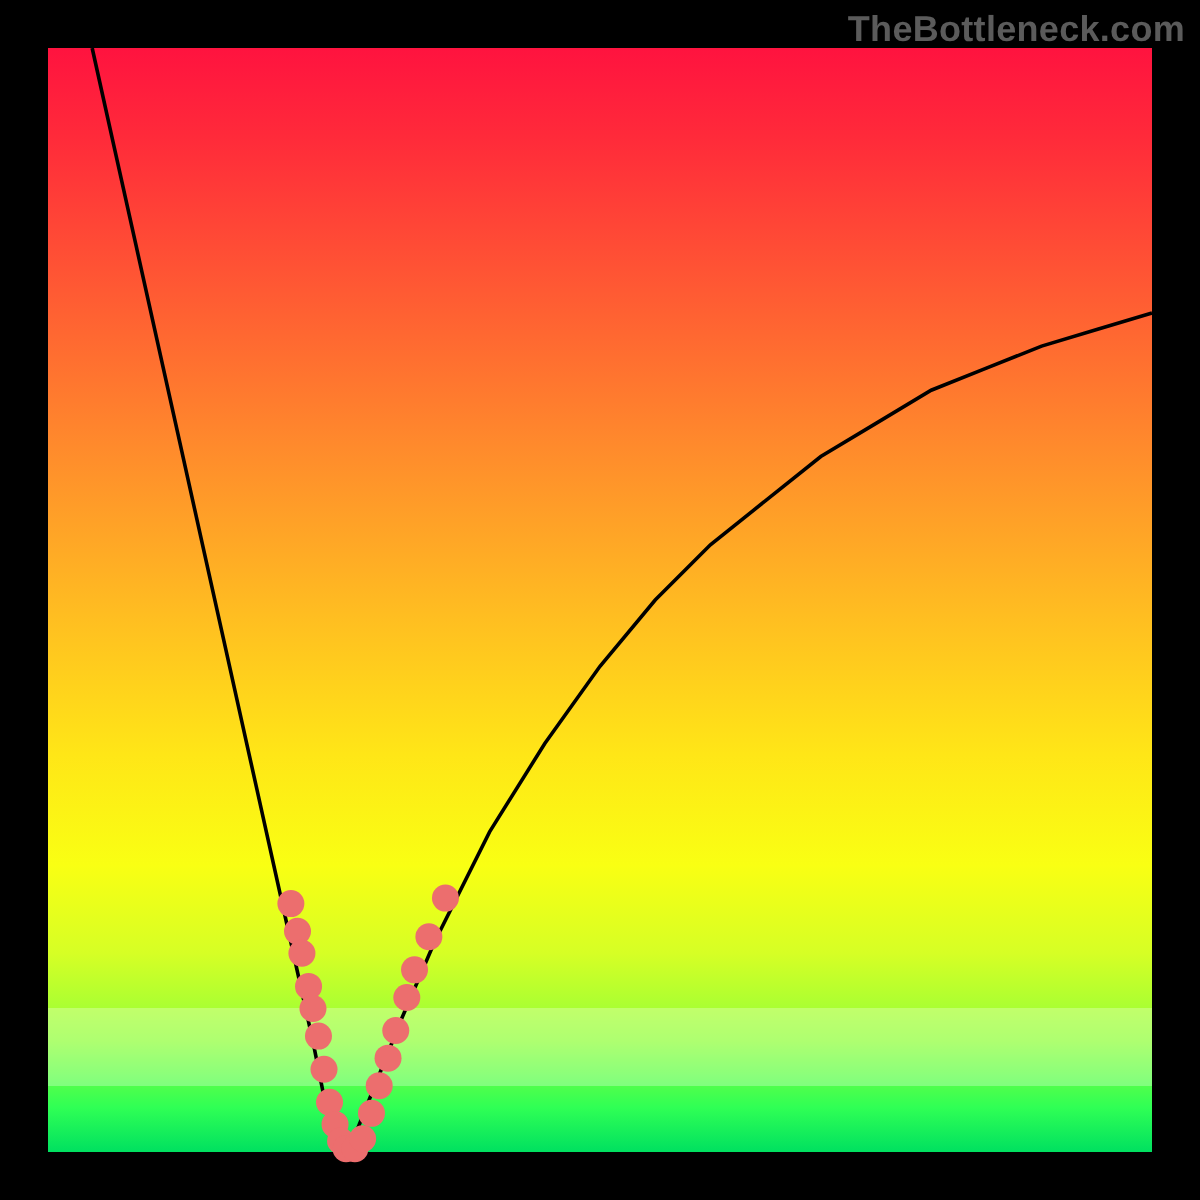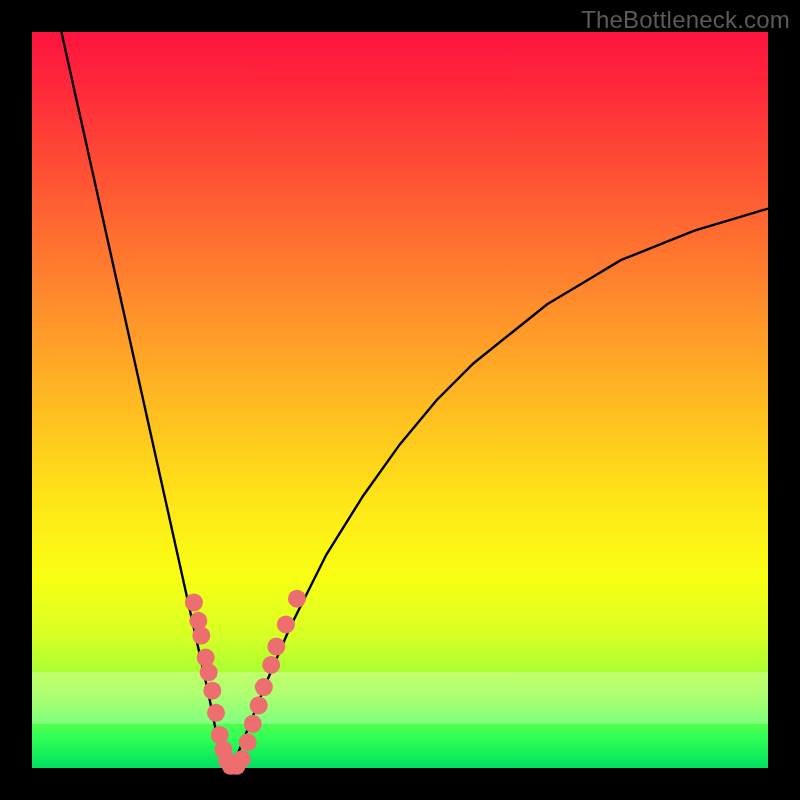--- a/index.html
+++ b/index.html
@@ -47,21 +47,21 @@
     width: 100%;
     background: rgba(255,255,255,0.28);
   }
   .watermark {
     position: absolute;
     top: 6px;
     right: 10px;
     color: #5b5b5b;
     font-size: 24px;
     letter-spacing: 0.2px;
-    font-weight: 400;
+    font-weight: 700;
     user-select: none;
   }
   svg.curves {
     position: absolute;
     left: 0;
     top: 0;
     width: 736px;
     height: 736px;
     overflow: visible;
   }

